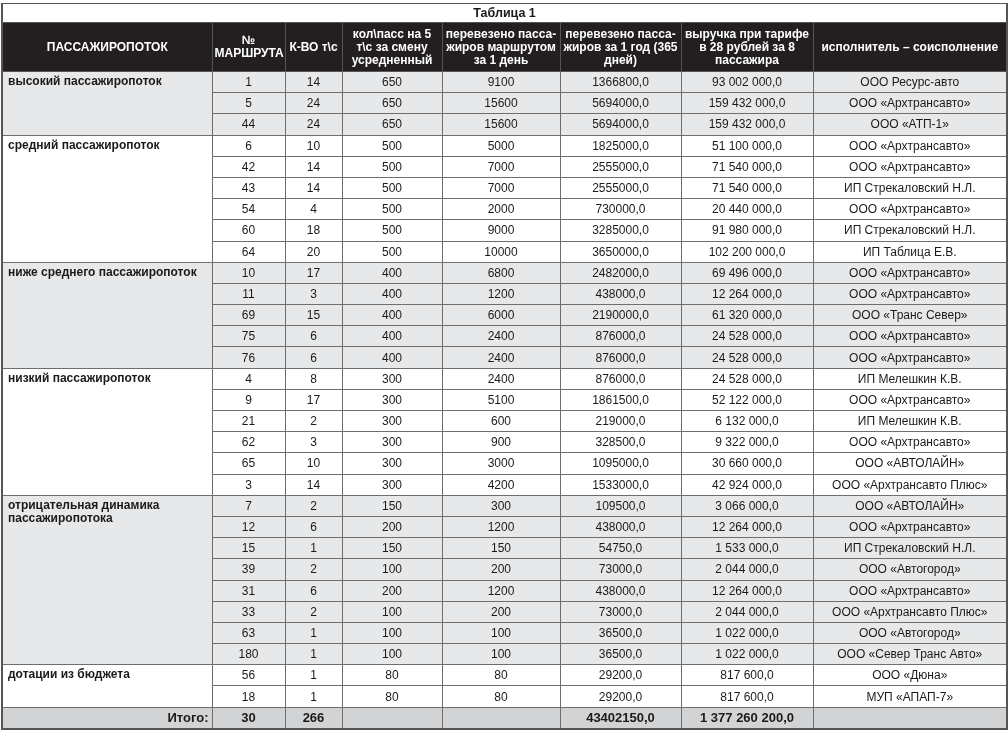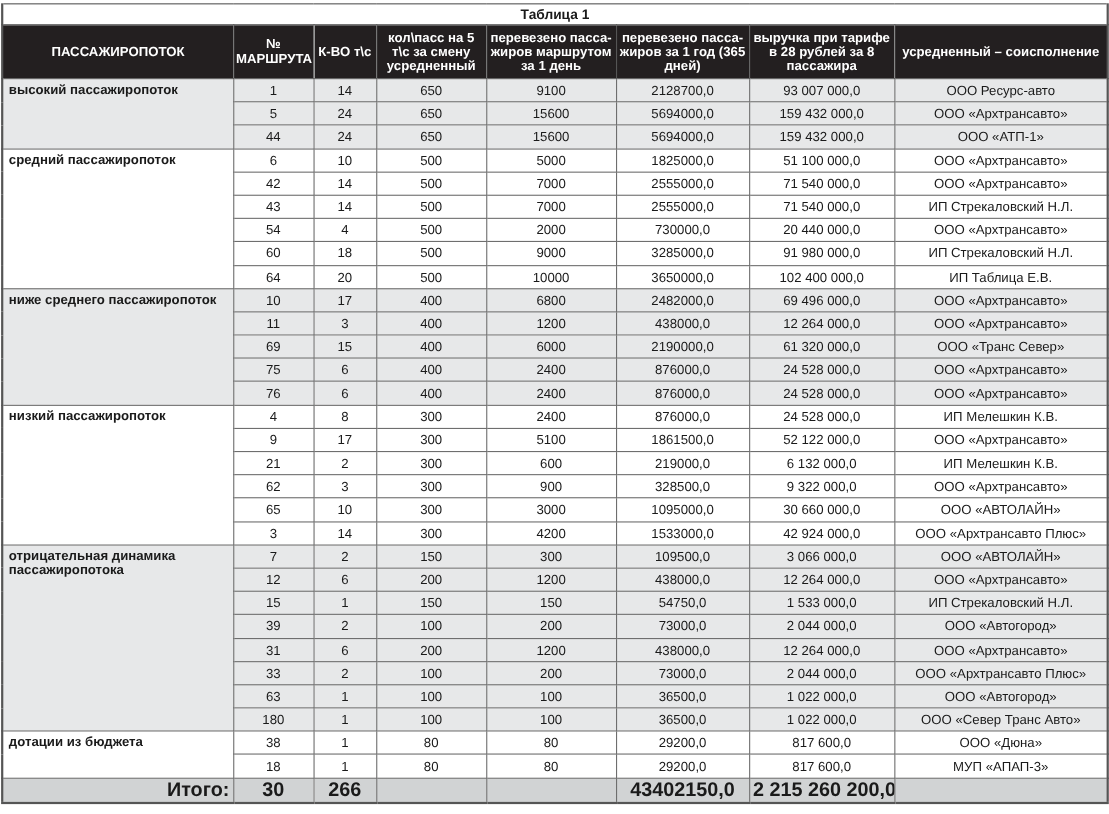--- a/index.html
+++ b/index.html
@@ -6,21 +6,21 @@
   body { width: 1008px; height: 740px; overflow: hidden; font-family: "Liberation Sans Narrow", "Liberation Sans", sans-serif; }
   .wrap { position: absolute; left: 1px; top: 3px; width: 1005px; }
   table { border-collapse: collapse; width: 1005px; table-layout: fixed; font-size: 12px; color: #1a1a1a; }
   td, th { border: 1px solid #6e6e6e; padding: 0 3px; height: 20.2px; text-align: center; white-space: nowrap; overflow: hidden; }
   .title-row td { background: #ffffff; font-weight: bold; height: 18px; font-size: 12.5px; border: 1.5px solid #555; }
   .head-row th { background: #231f20; color: #ffffff; font-weight: bold; font-size: 12px; line-height: 13px; height: 48px; border: 1px solid #555; border-left-color: #888; padding: 0 2px; white-space: normal; }
   .grp td { background: #e7e8e9; }
   .grp-w td { background: #ffffff; }
   td.cat { text-align: left; font-weight: bold; vertical-align: top; padding: 3px 5px 16px 5px; white-space: normal; line-height: 13px; }
   tr.first td { border-top: 1.5px solid #555; }
-  .total td { background: #d1d3d4; font-weight: bold; font-size: 18px; border-top: 1.5px solid #555; border-bottom: 2px solid #555; }
+  .total td { background: #d1d3d4; font-weight: bold; font-size: 13px; border-top: 1.5px solid #555; border-bottom: 2px solid #555; }
   .total td.lbl { text-align: right; }
   table { border-left: 2px solid #555; border-right: 2px solid #555; }
   td.n { font-size: 12px; }
 </style>
 </head>
 <body>
 
 <div class="wrap">
   <table>
     <colgroup>
@@ -38,32 +38,32 @@
         <td colspan="8">Таблица 1</td>
       </tr>
       <tr class="head-row">
         <th>ПАССАЖИРОПОТОК</th>
         <th>№ МАРШРУТА</th>
         <th>К-ВО т\с</th>
         <th>кол\пасс на 5 т\с за смену усредненный</th>
         <th>перевезено пасса-жиров маршрутом за 1 день</th>
         <th>перевезено пасса-жиров за 1 год (365 дней)</th>
         <th>выручка при тарифе в 28 рублей за 8 пассажира</th>
-        <th>усредненный – соисполнение</th>
+        <th>исполнитель – соисполнение</th>
       </tr>
     </thead>
     <tbody id="tbody">
         <tr class="grp first">
           <td class="cat" rowspan="3">высокий пассажиропоток</td>
           <td class="n">1</td>
           <td class="n">14</td>
           <td class="n">650</td>
           <td class="n">9100</td>
-          <td class="n">2128700,0</td>
-          <td class="n">93 007 000,0</td>
+          <td class="n">1366800,0</td>
+          <td class="n">93 002 000,0</td>
           <td class="n">ООО  Ресурс-авто</td>
         </tr>
         <tr class="grp">
           <td class="n">5</td>
           <td class="n">24</td>
           <td class="n">650</td>
           <td class="n">15600</td>
           <td class="n">5694000,0</td>
           <td class="n">159 432 000,0</td>
           <td class="n">ООО «Архтрансавто»</td>
@@ -122,21 +122,21 @@
           <td class="n">3285000,0</td>
           <td class="n">91 980 000,0</td>
           <td class="n">ИП Стрекаловский Н.Л.</td>
         </tr>
         <tr class="grp-w">
           <td class="n">64</td>
           <td class="n">20</td>
           <td class="n">500</td>
           <td class="n">10000</td>
           <td class="n">3650000,0</td>
-          <td class="n">102 400 000,0</td>
+          <td class="n">102 200 000,0</td>
           <td class="n">ИП Таблица Е.В.</td>
         </tr>
         <tr class="grp first">
           <td class="cat" rowspan="5">ниже среднего пассажиропоток</td>
           <td class="n">10</td>
           <td class="n">17</td>
           <td class="n">400</td>
           <td class="n">6800</td>
           <td class="n">2482000,0</td>
           <td class="n">69 496 000,0</td>
@@ -301,44 +301,44 @@
           <td class="n">180</td>
           <td class="n">1</td>
           <td class="n">100</td>
           <td class="n">100</td>
           <td class="n">36500,0</td>
           <td class="n">1 022 000,0</td>
           <td class="n">ООО «Север Транс Авто»</td>
         </tr>
         <tr class="grp-w first">
           <td class="cat" rowspan="2">дотации из бюджета</td>
-          <td class="n">38</td>
+          <td class="n">56</td>
           <td class="n">1</td>
           <td class="n">80</td>
           <td class="n">80</td>
           <td class="n">29200,0</td>
           <td class="n">817 600,0</td>
           <td class="n">ООО «Дюна»</td>
         </tr>
         <tr class="grp-w">
           <td class="n">18</td>
           <td class="n">1</td>
           <td class="n">80</td>
           <td class="n">80</td>
           <td class="n">29200,0</td>
           <td class="n">817 600,0</td>
-          <td class="n">МУП «АПАП-3»</td>
+          <td class="n">МУП «АПАП-7»</td>
         </tr>
       </tbody>
     <tfoot>
       <tr class="total">
         <td class="lbl">Итого:</td>
         <td>30</td>
         <td>266</td>
         <td></td>
         <td></td>
         <td>43402150,0</td>
-        <td>2 215 260 200,0</td>
+        <td>1 377 260 200,0</td>
         <td></td>
       </tr>
     </tfoot>
   </table>
 </div>
 
 </body></html>

